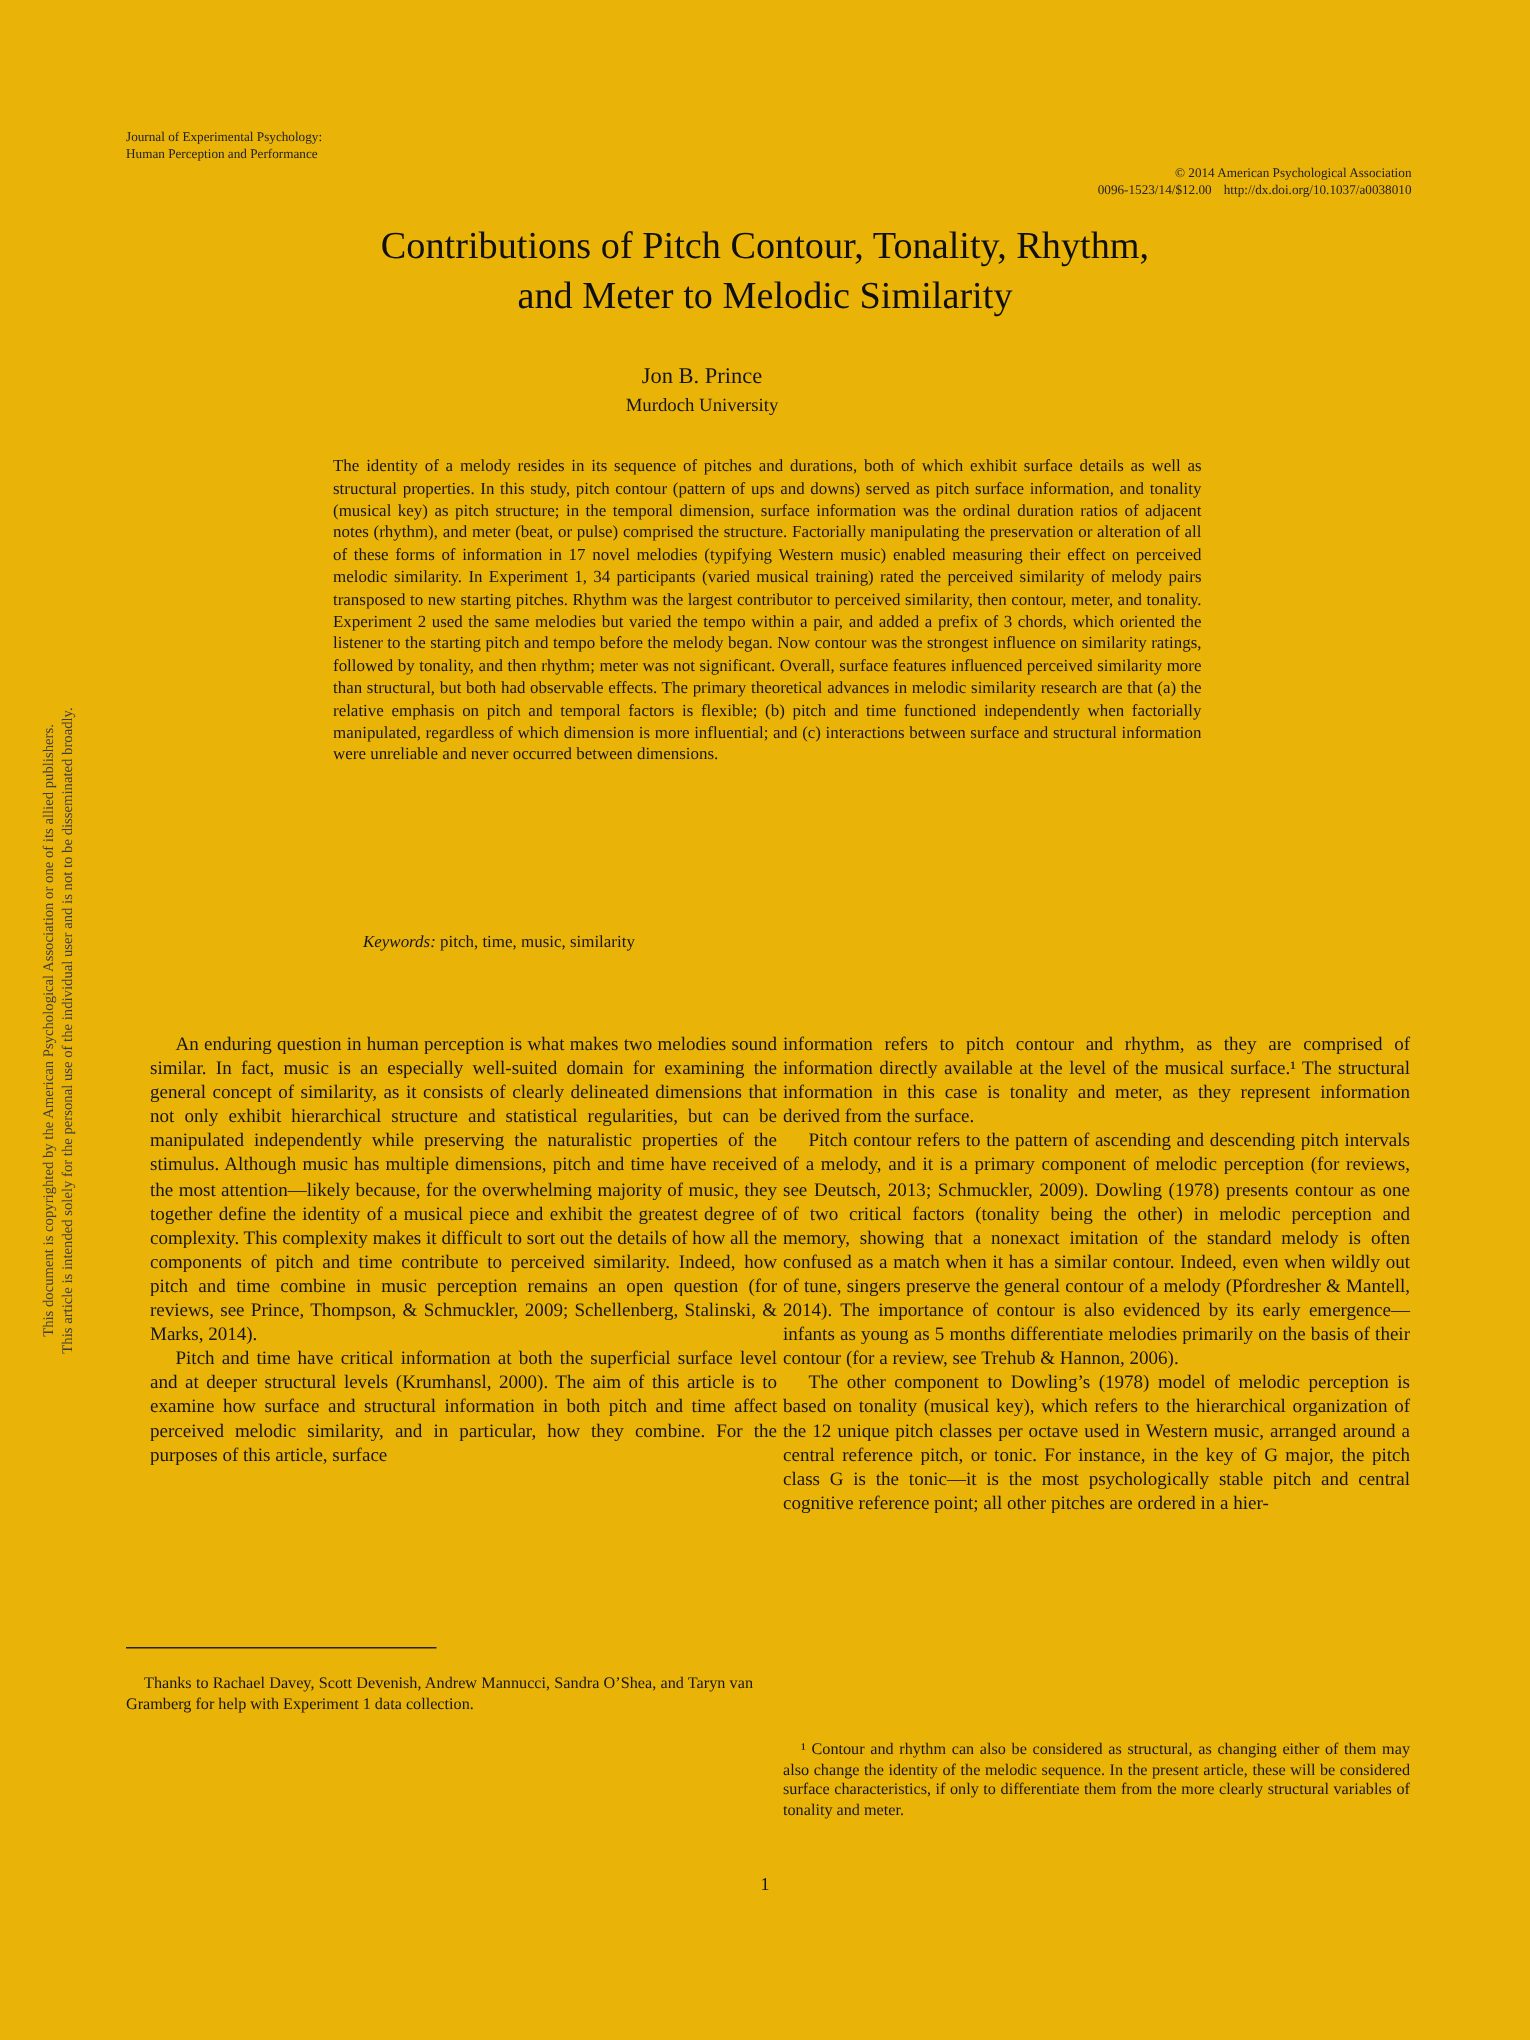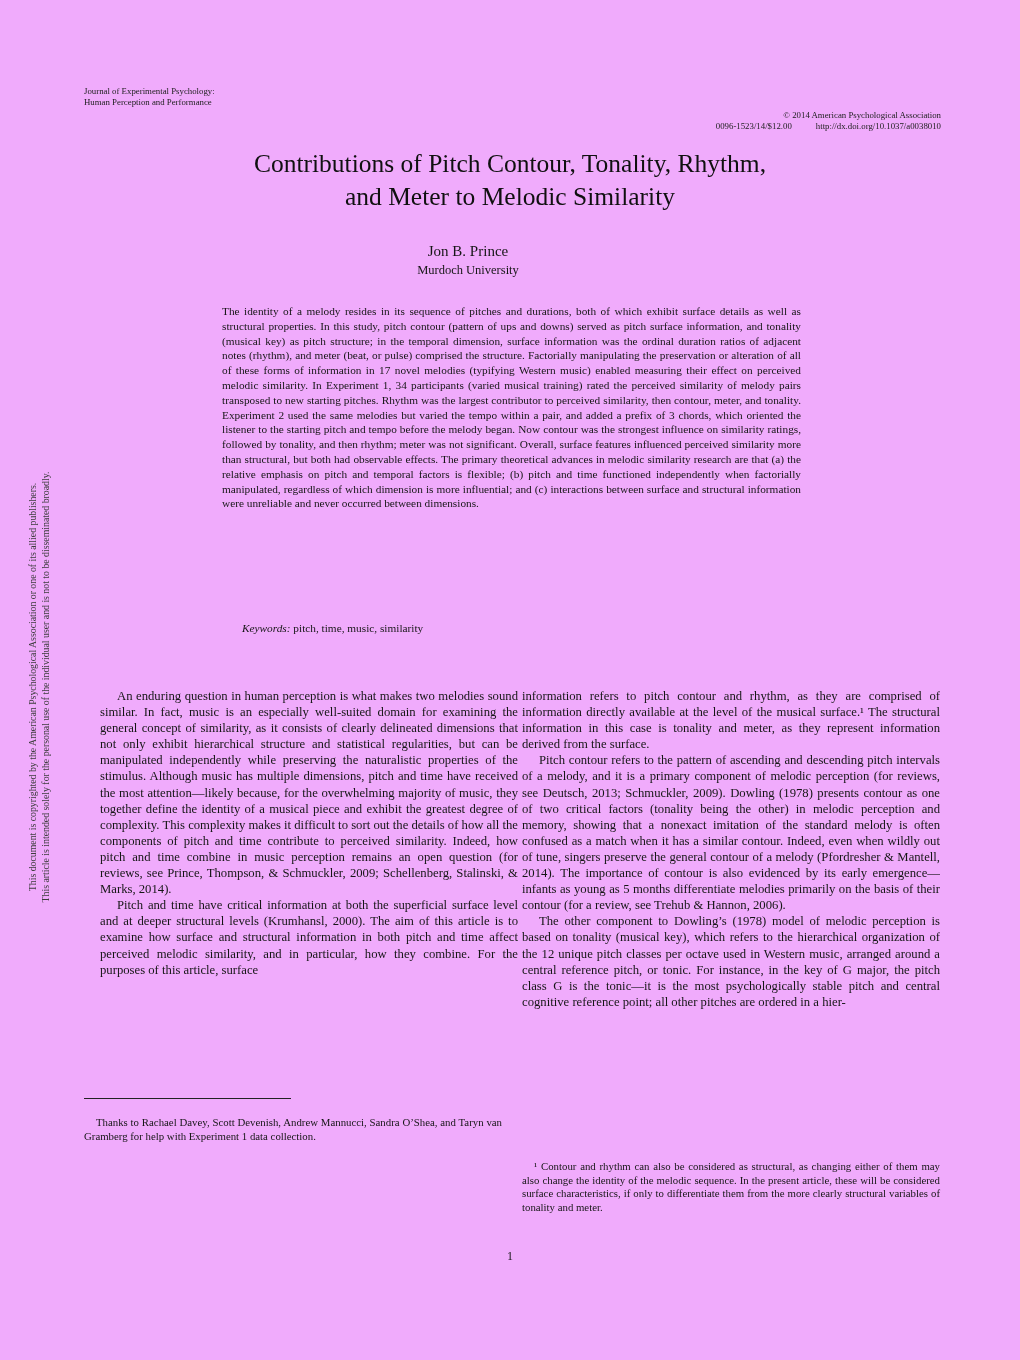--- a/index.html
+++ b/index.html
@@ -2,29 +2,29 @@
 <html><head>
 <meta charset="utf-8">
 <style>
   * { margin: 0; padding: 0; box-sizing: border-box; }
   html, body { background: #ffffff; }
   body {
     width: 1020px; height: 1360px; position: relative; overflow: hidden;
     font-family: "Liberation Serif", "DejaVu Serif", serif;
     color: #161616;
   }
-  .page { position: absolute; inset: 0; background: #f0abfc; }
+  .page { position: absolute; inset: 0; background: #eab308; }
 
   .header {
     position: absolute; top: 86px; left: 84px; width: 857px;
     display: flex; justify-content: space-between;
     font-size: 8.8px; line-height: 11px; color: #222;
   }
   .header-right { text-align: right; margin-top: 24px; }
-  .fee-doi { display: flex; gap: 24px; justify-content: flex-end; }
+  .fee-doi { display: flex; gap: 8px; justify-content: flex-end; }
 
   .title {
     position: absolute; top: 147px; left: 0; width: 1020px;
     text-align: center; font-size: 25.5px; font-weight: 400; line-height: 33px;
     color: #101010;
   }
 
   .byline { position: absolute; top: 243px; left: 0; width: 936px; text-align: center; }
   .author-name { font-size: 15px; }
   .affiliation { font-size: 12.5px; margin-top: 3px; }

